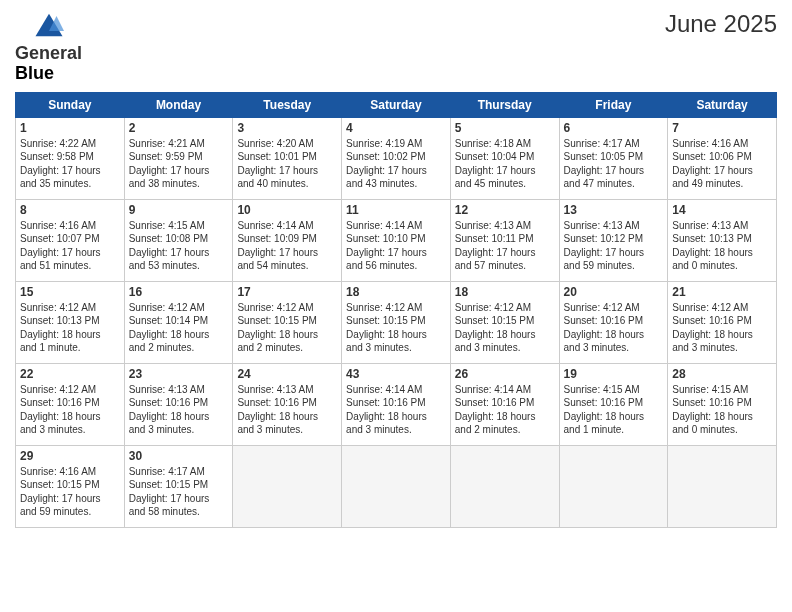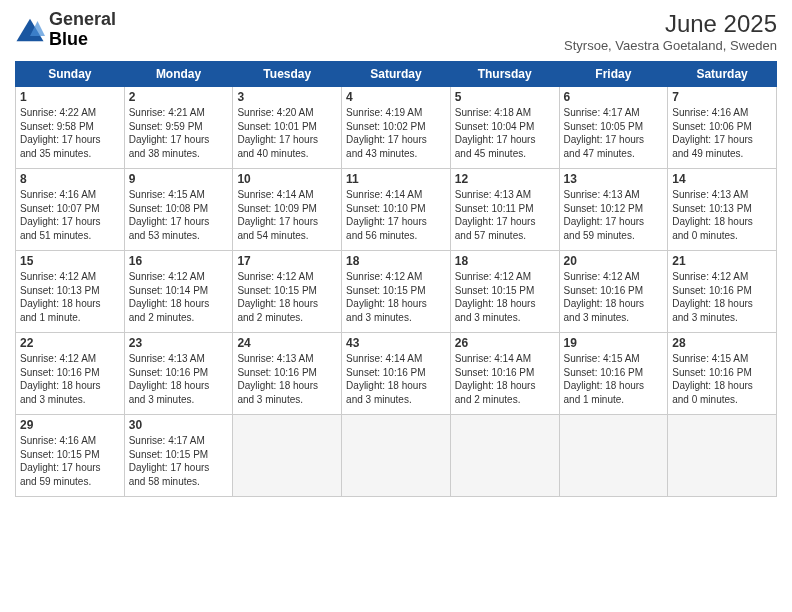--- a/index.html
+++ b/index.html
@@ -18,20 +18,21 @@
     .header {
       display: flex;
       justify-content: space-between;
       align-items: flex-start;
       margin-bottom: 8px;
     }
     .logo {
       display: flex;
       align-items: center;
       gap: 4px;
+      flex-direction: column;
     }
     .logo-text {
       font-size: 18px;
       font-weight: bold;
       line-height: 1.1;
     }
     .logo-text .general { color: #333; }
     .logo-text .blue { color: #000000; }
     .logo-icon {
       width: 30px;
@@ -97,21 +98,20 @@
         <polygon points="20,5 38,35 2,35" fill="#1a56a0"></polygon>
         <polygon points="30,8 40,28 20,28" fill="#4a90d9" opacity="0.7"></polygon>
       </svg>
       <div class="logo-text">
         <span class="general">General</span><br>
         <span class="blue">Blue</span>
       </div>
     </div>
     <div class="title-block">
       <div class="calendar-title">June 2025</div>
-      <div class="calendar-subtitle">Styrsoe, Vaestra Goetaland, Sweden</div>
     </div>
   </div>
 
   <table class="calendar">
     <thead>
       <tr>
         <th>Sunday</th>
         <th>Monday</th>
         <th>Tuesday</th>
         <th>Saturday</th>

